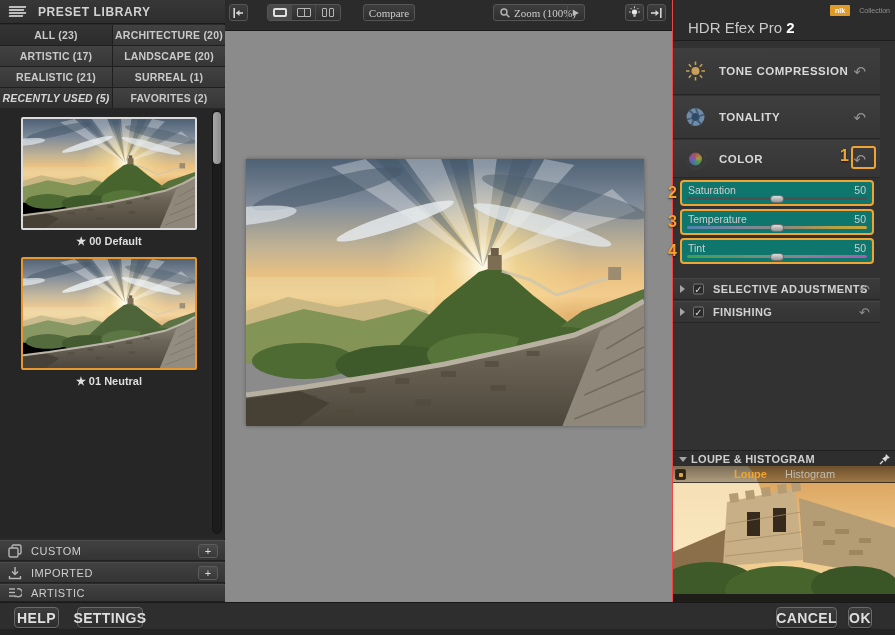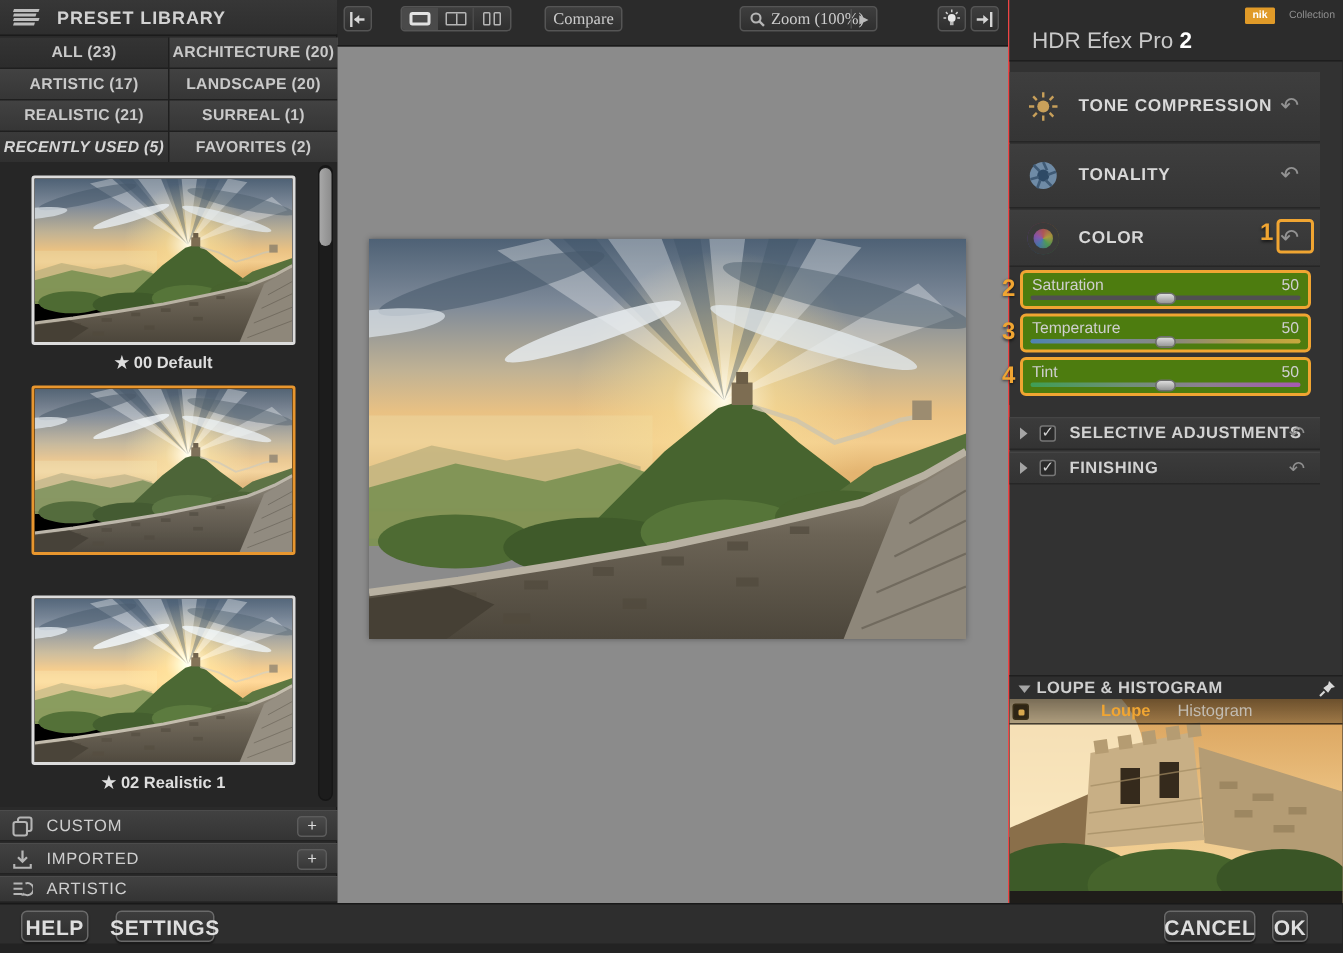--- a/index.html
+++ b/index.html
@@ -67,21 +67,21 @@
   #nik-collection { position:absolute; right:6px; top:7px; font-size:7px; color:#8f8f8f; }
 
   .rp-gutter { position:absolute; right:0; top:41px; width:16px; height:409px; background:#2b2b2b; border-left:1px solid #262626; }
 
   .adj-section { position:absolute; left:0; width:207px; background:linear-gradient(#3e3e3e,#353535); border-bottom:1px solid #262626; }
   .adj-section .sec-label { position:absolute; left:46px; top:50%; transform:translateY(-50%); color:#d8d8d8; font-size:11.5px; font-weight:bold; letter-spacing:.5px; }
   .sec-icon { position:absolute; left:12px; top:50%; transform:translateY(-50%); width:21px; height:21px; }
   .undo { position:absolute; right:14px; top:50%; transform:translateY(-50%); color:#939393; font-size:15px; line-height:1; }
 
   #sliders { position:absolute; left:0; top:178px; width:207px; height:92px; background:#323232; }
-  .slider-box { position:absolute; left:7px; width:194px; height:26px; border:2px solid #F0A532; border-radius:4px; background:#4d7c0f; }
+  .slider-box { position:absolute; left:7px; width:194px; height:26px; border:2px solid #F0A532; border-radius:4px; background:#0f766e; }
   .slider-label { position:absolute; left:6px; top:2px; font-size:10.5px; color:#cfcfcf; }
   .slider-value { position:absolute; right:6px; top:2px; font-size:10.5px; color:#cfcfcf; }
   .slider-track { position:absolute; left:5px; right:5px; bottom:4px; height:3px; border-radius:2px; background:#505050; }
   .track-temp { background:linear-gradient(90deg,#4f83b0 0%,#78889a 30%,#8b897b 55%,#b79f42 82%,#c7a83e 100%); }
   .track-tint { background:linear-gradient(90deg,#3f9e55 0%,#6f8f78 35%,#8d7f92 65%,#a659b2 100%); }
   .slider-handle { position:absolute; left:50%; bottom:1.5px; transform:translateX(-50%); width:14px; height:8px;
     background:linear-gradient(#dcdcdc,#969696); border:1px solid #6e6e6e; border-radius:4px; }
 
   .collapsed-row { position:absolute; left:0; width:207px; height:22px; background:linear-gradient(#3b3b3b,#333);
     border-top:1px solid #454545; border-bottom:1px solid #262626; }
@@ -276,28 +276,21 @@
             </svg>
         </div>
         <div class="thumb-label">★ 00 Default</div>
       </div>
       <div class="thumb-wrap" style="top:149px;">
         <div class="thumb selected">
           <svg viewBox="0 0 400 267" preserveAspectRatio="none" style="filter:saturate(.82) brightness(1.03);">
               <use href="#gwScene"></use>
             </svg>
         </div>
-      </div>
-      <div class="thumb-wrap" style="top:289px;">
-        <div class="thumb">
-          <svg viewBox="0 0 400 267" preserveAspectRatio="none" style="filter:saturate(.95) brightness(1.06);">
-              <use href="#gwScene"></use>
-            </svg>
-        </div>
-        <div class="thumb-label">★ 02 Realistic 1</div>
+        <div class="thumb-label">★ 01 Neutral</div>
       </div>
     </div>
     <div id="pl-scroll" class="abs"></div>
     <div id="pl-thumbbar" class="abs"></div>
 
     <div class="pl-group" style="top:540px;">
       <svg class="gicon" viewBox="0 0 14 14">
         <rect x="4" y="1" width="9" height="9" rx="1.5" fill="none" stroke="#b5b5b5" stroke-width="1.4"></rect>
         <rect x="1" y="4" width="9" height="9" rx="1.5" fill="#3a3a3a" stroke="#b5b5b5" stroke-width="1.4"></rect>
       </svg>

